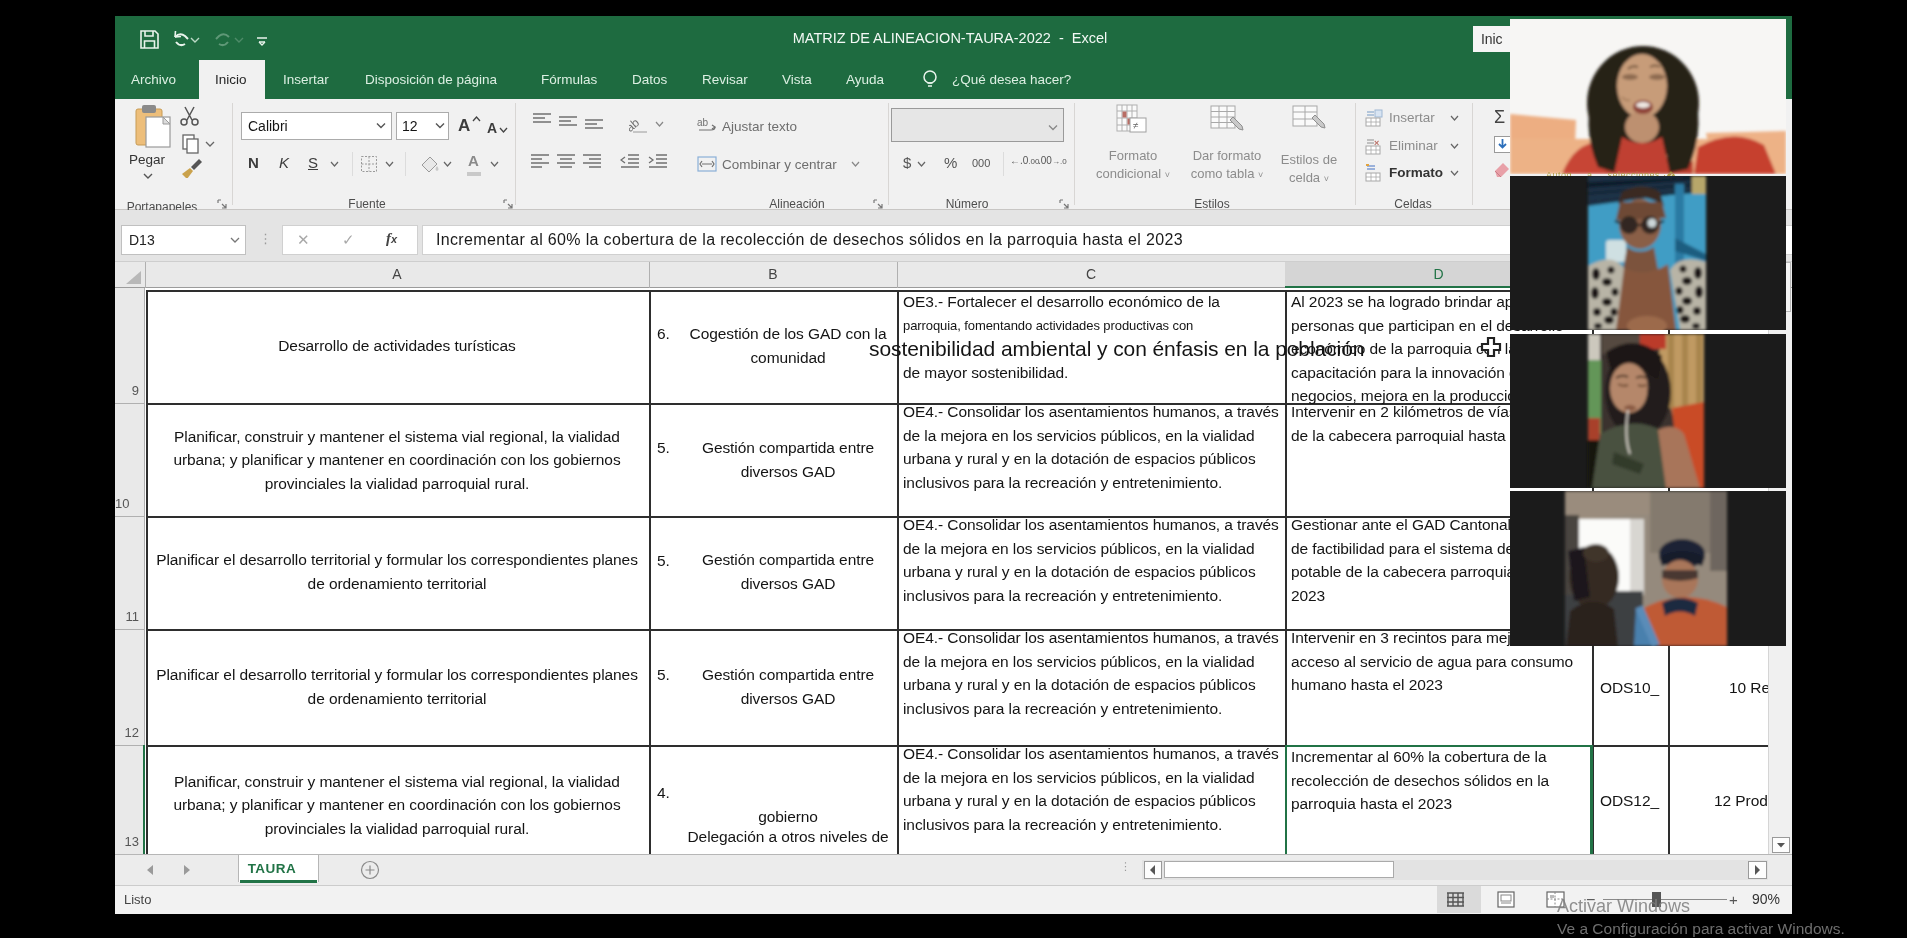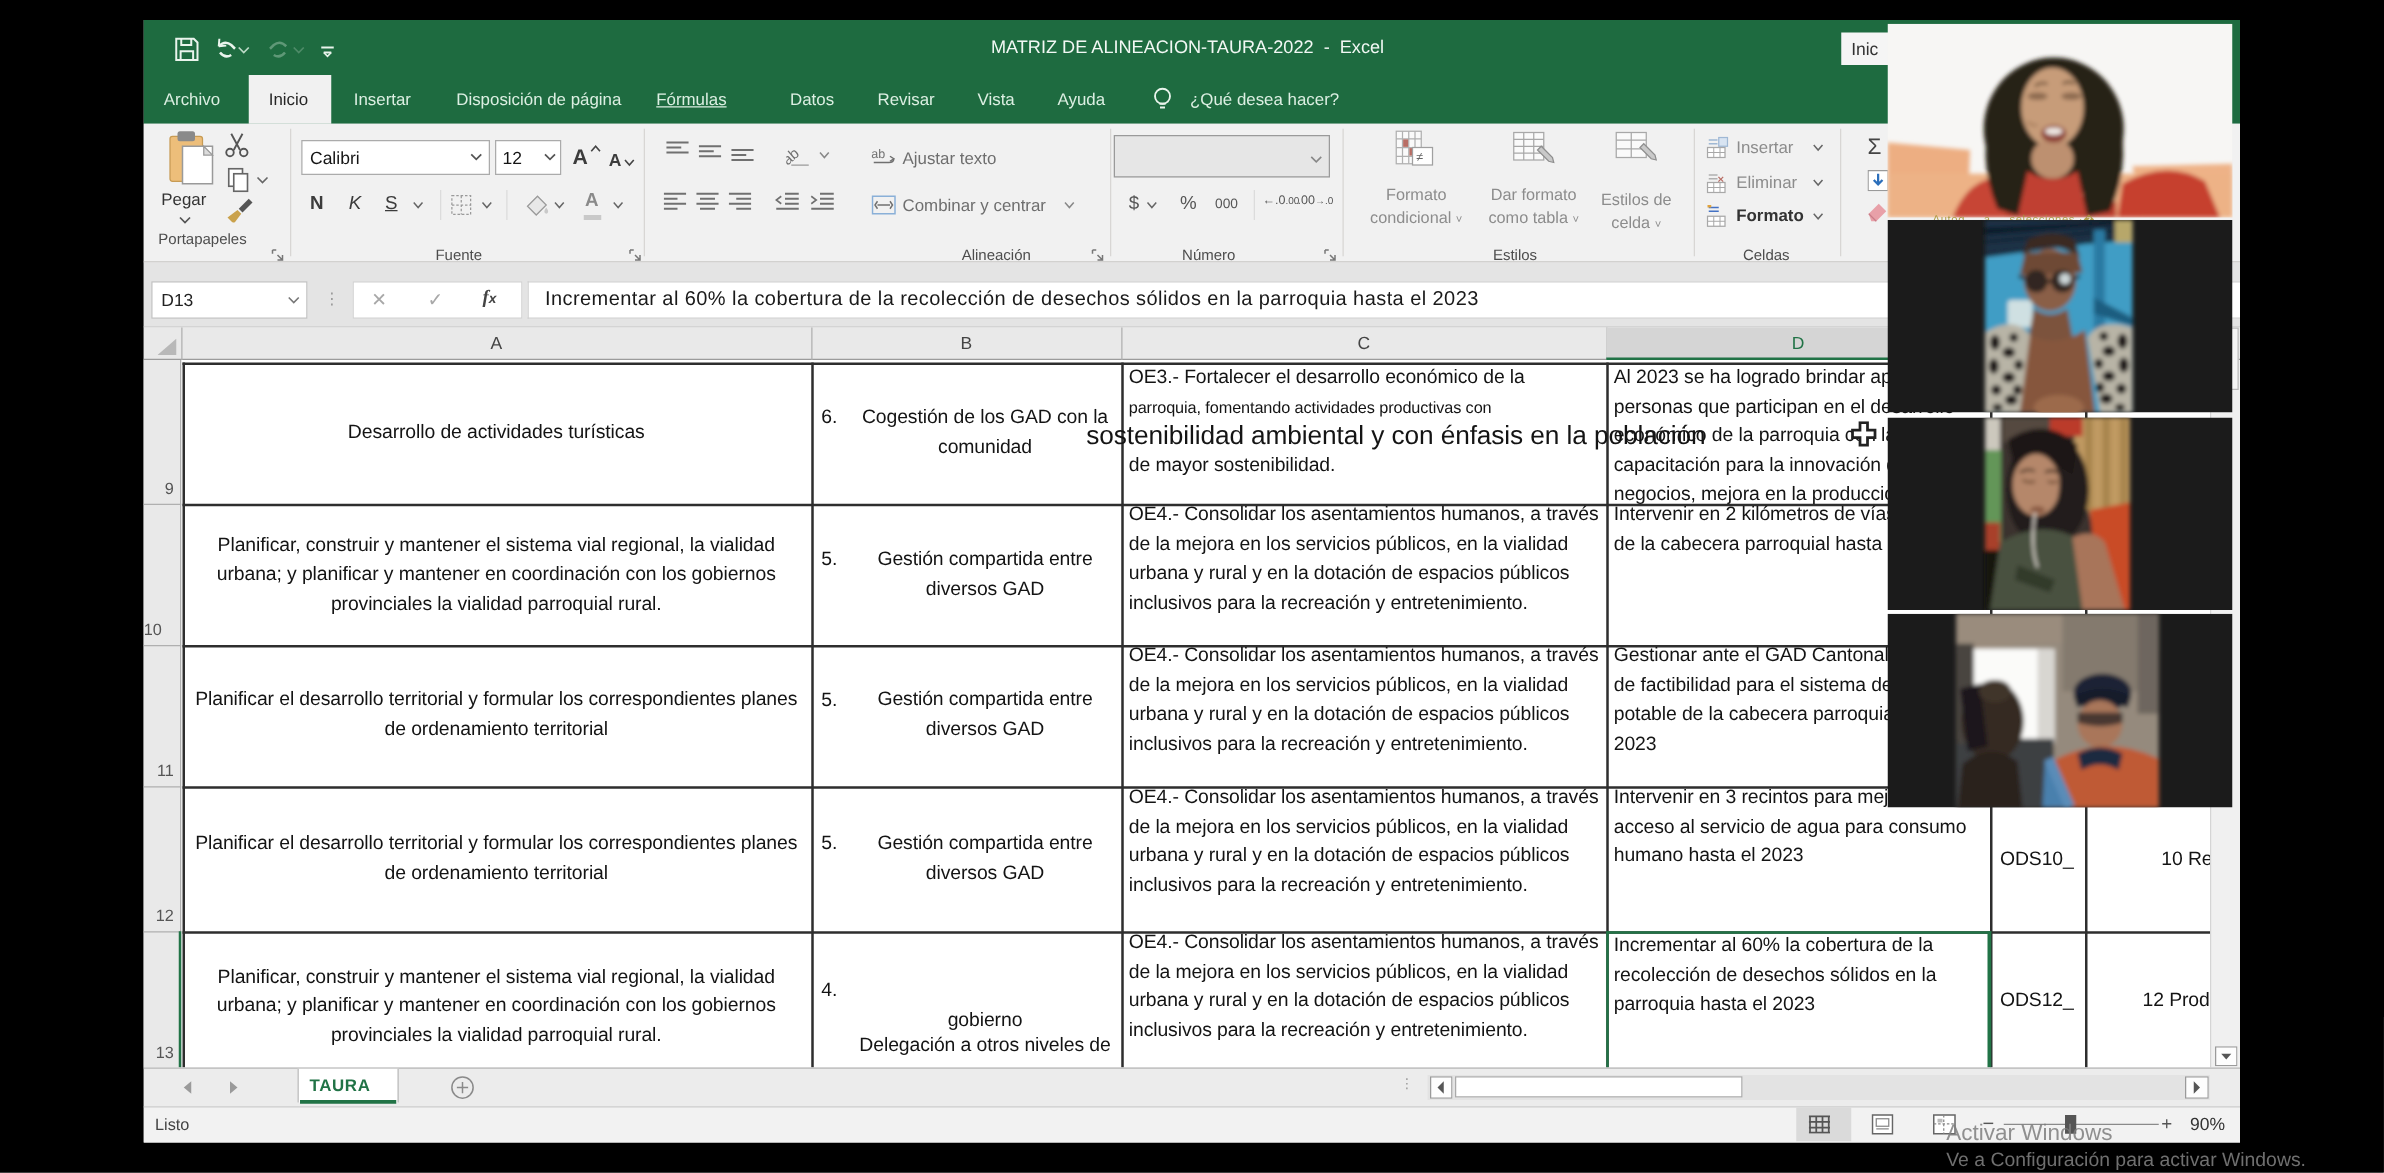--- a/index.html
+++ b/index.html
@@ -36,39 +36,39 @@
 </g>
 </svg>
 <div class="ab" style="left:600px;top:30px;width:700px;text-align:center;color:#f2f8f4;font-size:14.5px;white-space:nowrap;">MATRIZ DE ALINEACION-TAURA-2022&nbsp;&nbsp;-&nbsp;&nbsp;Excel</div>
 <div class="ab" style="left:1473px;top:26px;width:40px;height:26px;background:#f5f5f5;"></div>
 <div class="ab tx" style="left:1481px;top:29px;font-size:14px;color:#333;">Inic</div>
 <div class="ab" style="left:115px;top:60px;width:1677px;height:39px;background:#1e6b40;"></div>
 <div class="ab" style="left:199px;top:60px;width:66px;height:39px;background:#f1f1f1;"></div>
 <div class="ab gr" style="left:131px;top:70px;">Archivo</div>
 <div class="ab gr" style="left:283px;top:70px;">Insertar</div>
 <div class="ab gr" style="left:365px;top:70px;">Disposición de página</div>
-<div class="ab gr" style="left:525px;top:70px;text-decoration:underline;">Fórmulas</div>
+<div class="ab gr" style="left:541px;top:70px;">Fórmulas</div>
 <div class="ab gr" style="left:632px;top:70px;">Datos</div>
 <div class="ab gr" style="left:702px;top:70px;">Revisar</div>
 <div class="ab gr" style="left:782px;top:70px;">Vista</div>
 <div class="ab gr" style="left:846px;top:70px;">Ayuda</div>
 <div class="ab" style="left:215px;top:70px;font-size:13.5px;color:#262626;line-height:20px;">Inicio</div>
 <svg class="ab" style="left:921px;top:68px;" width="18" height="24" viewBox="0 0 18 24">
 <circle cx="9" cy="9" r="6" fill="none" stroke="#e9f4ec" stroke-width="1.5"></circle>
 <path d="M6.5 15 h5 M7 18 h4" stroke="#e9f4ec" stroke-width="1.5"></path>
 </svg>
 <div class="ab gr" style="left:952px;top:70px;">¿Qué desea hacer?</div>
 <div class="ab" style="left:115px;top:99px;width:1677px;height:111px;background:#f1f1f1;border-bottom:1px solid #c8c6c4;"></div>
 <div class="ab" style="left:232px;top:103px;width:1px;height:102px;background:#d8d6d4;"></div>
 <div class="ab" style="left:515px;top:103px;width:1px;height:102px;background:#d8d6d4;"></div>
 <div class="ab" style="left:888px;top:103px;width:1px;height:102px;background:#d8d6d4;"></div>
 <div class="ab" style="left:1074px;top:103px;width:1px;height:102px;background:#d8d6d4;"></div>
 <div class="ab" style="left:1355px;top:103px;width:1px;height:102px;background:#d8d6d4;"></div>
 <div class="ab" style="left:1472px;top:103px;width:1px;height:102px;background:#d8d6d4;"></div>
-<div class="ab lbl" style="left:92px;top:184px;width:140px;">Portapapeles</div>
+<div class="ab lbl" style="left:92px;top:200px;width:140px;">Portapapeles</div>
 <div class="ab lbl" style="left:297px;top:197px;width:140px;">Fuente</div>
 <div class="ab lbl" style="left:727px;top:197px;width:140px;">Alineación</div>
 <div class="ab lbl" style="left:897px;top:197px;width:140px;">Número</div>
 <div class="ab lbl" style="left:1142px;top:197px;width:140px;">Estilos</div>
 <div class="ab lbl" style="left:1343px;top:197px;width:140px;">Celdas</div>
 <svg class="ab" style="left:216px;top:198px;" width="12" height="12" viewBox="0 0 12 12">
     <path d="M2 2 h3 M2 2 v3 M10 6 v4 h-4 M10 10 l-4 -4" stroke="#777" stroke-width="1.2" fill="none"></path>
   </svg>
 <svg class="ab" style="left:502px;top:198px;" width="12" height="12" viewBox="0 0 12 12">
     <path d="M2 2 h3 M2 2 v3 M10 6 v4 h-4 M10 10 l-4 -4" stroke="#777" stroke-width="1.2" fill="none"></path>

